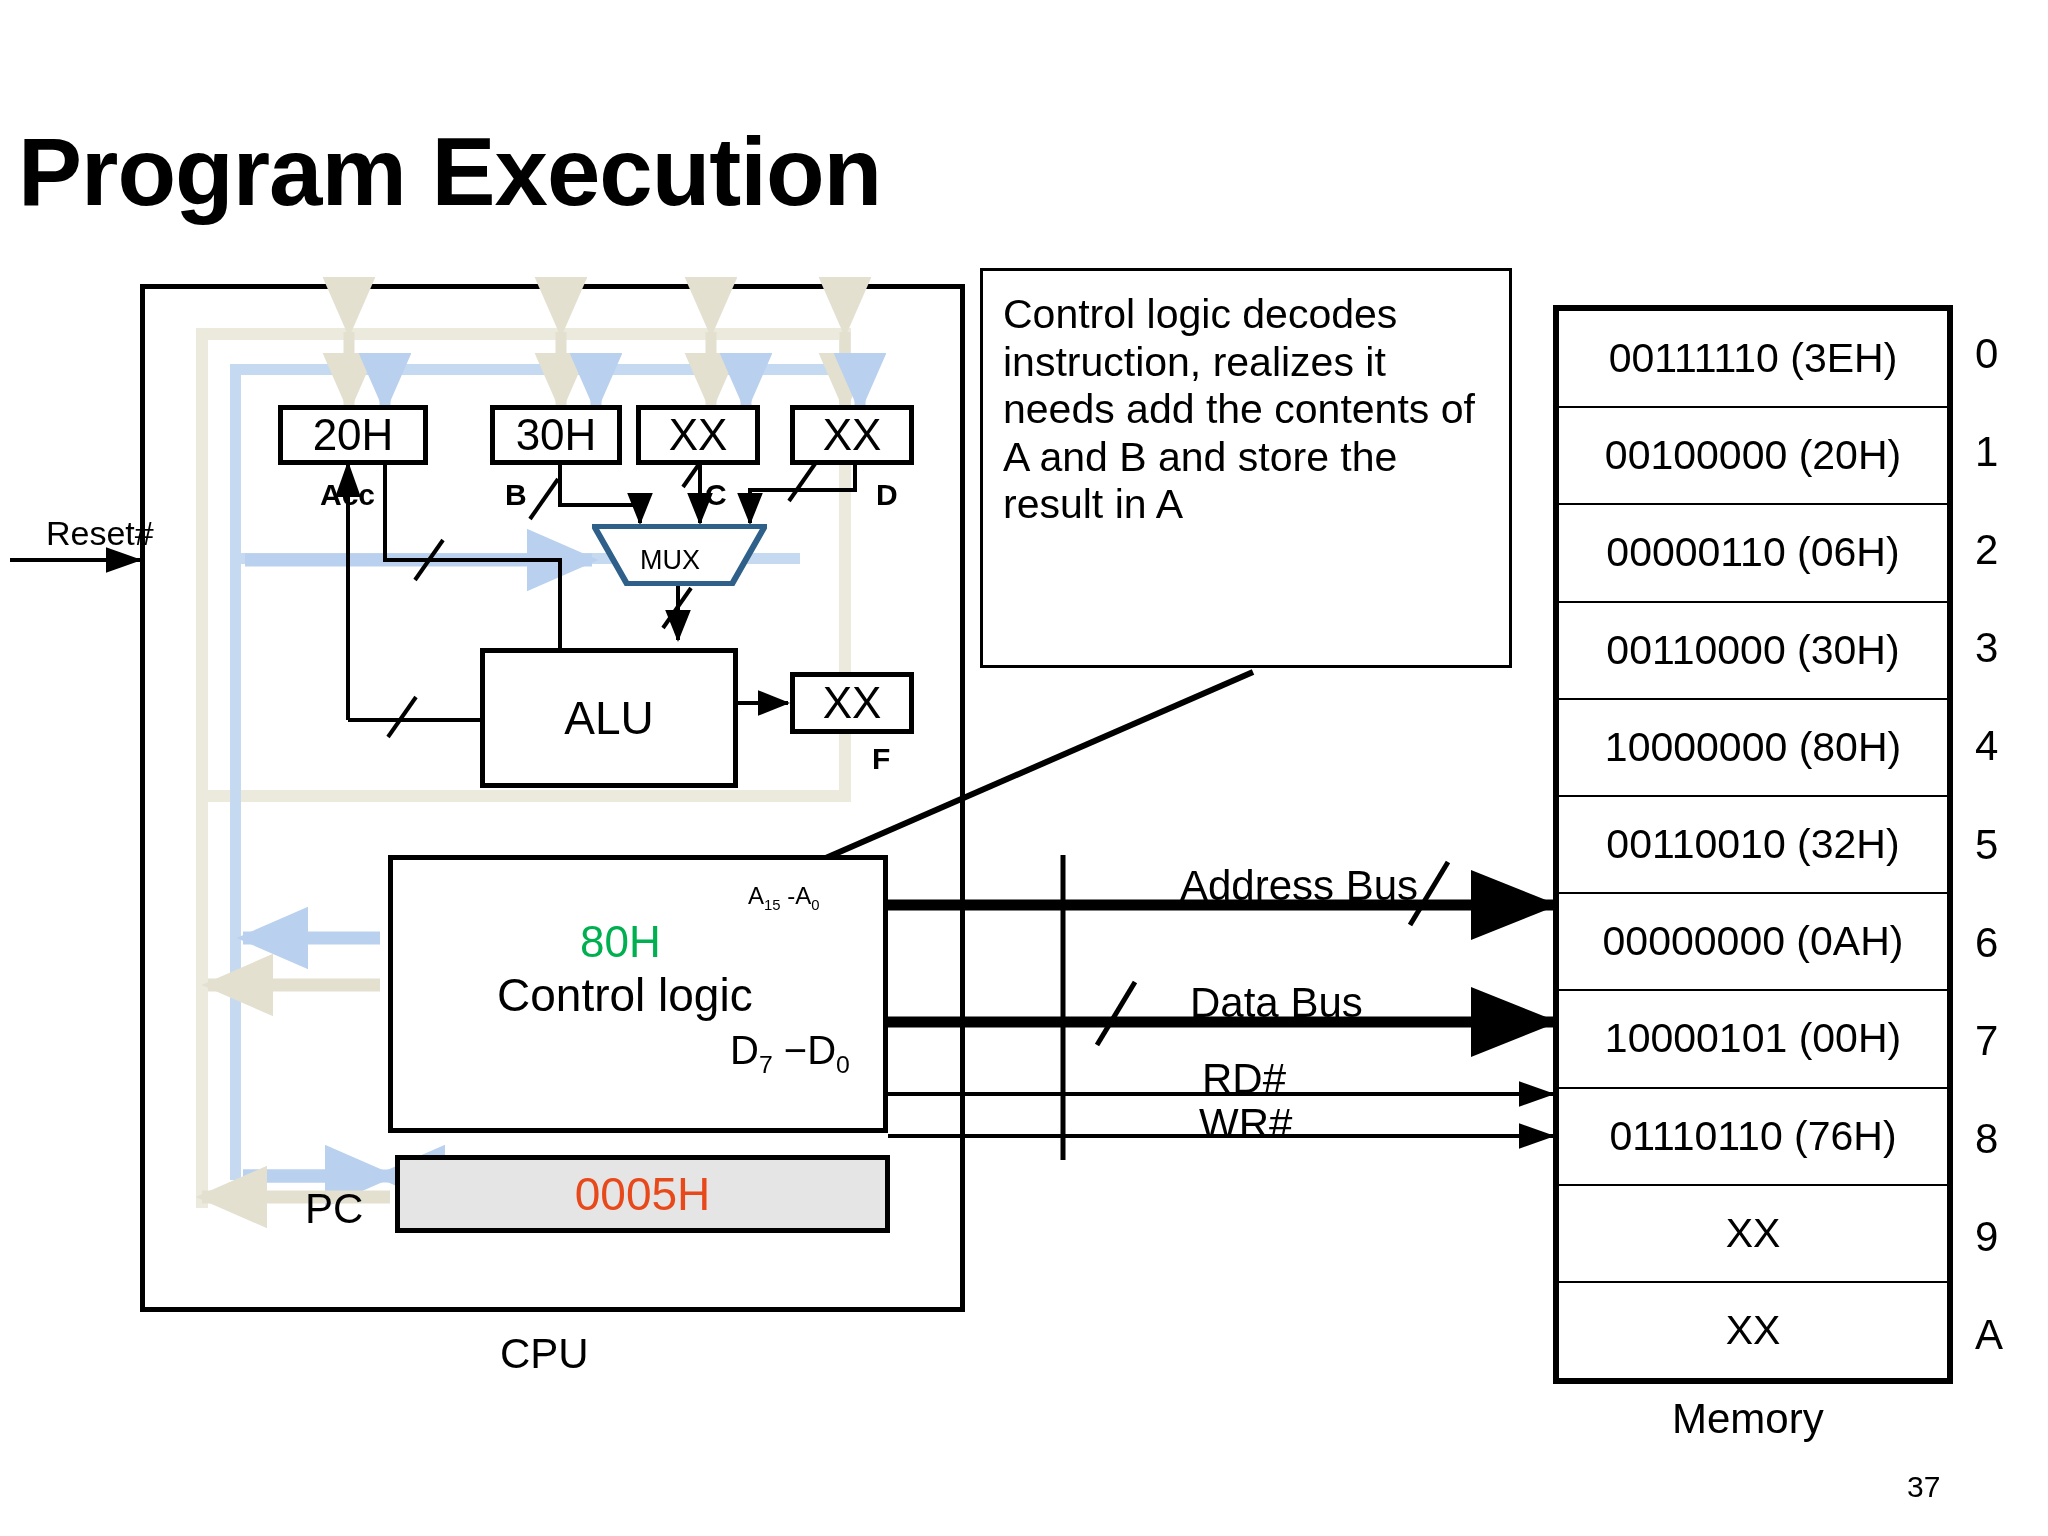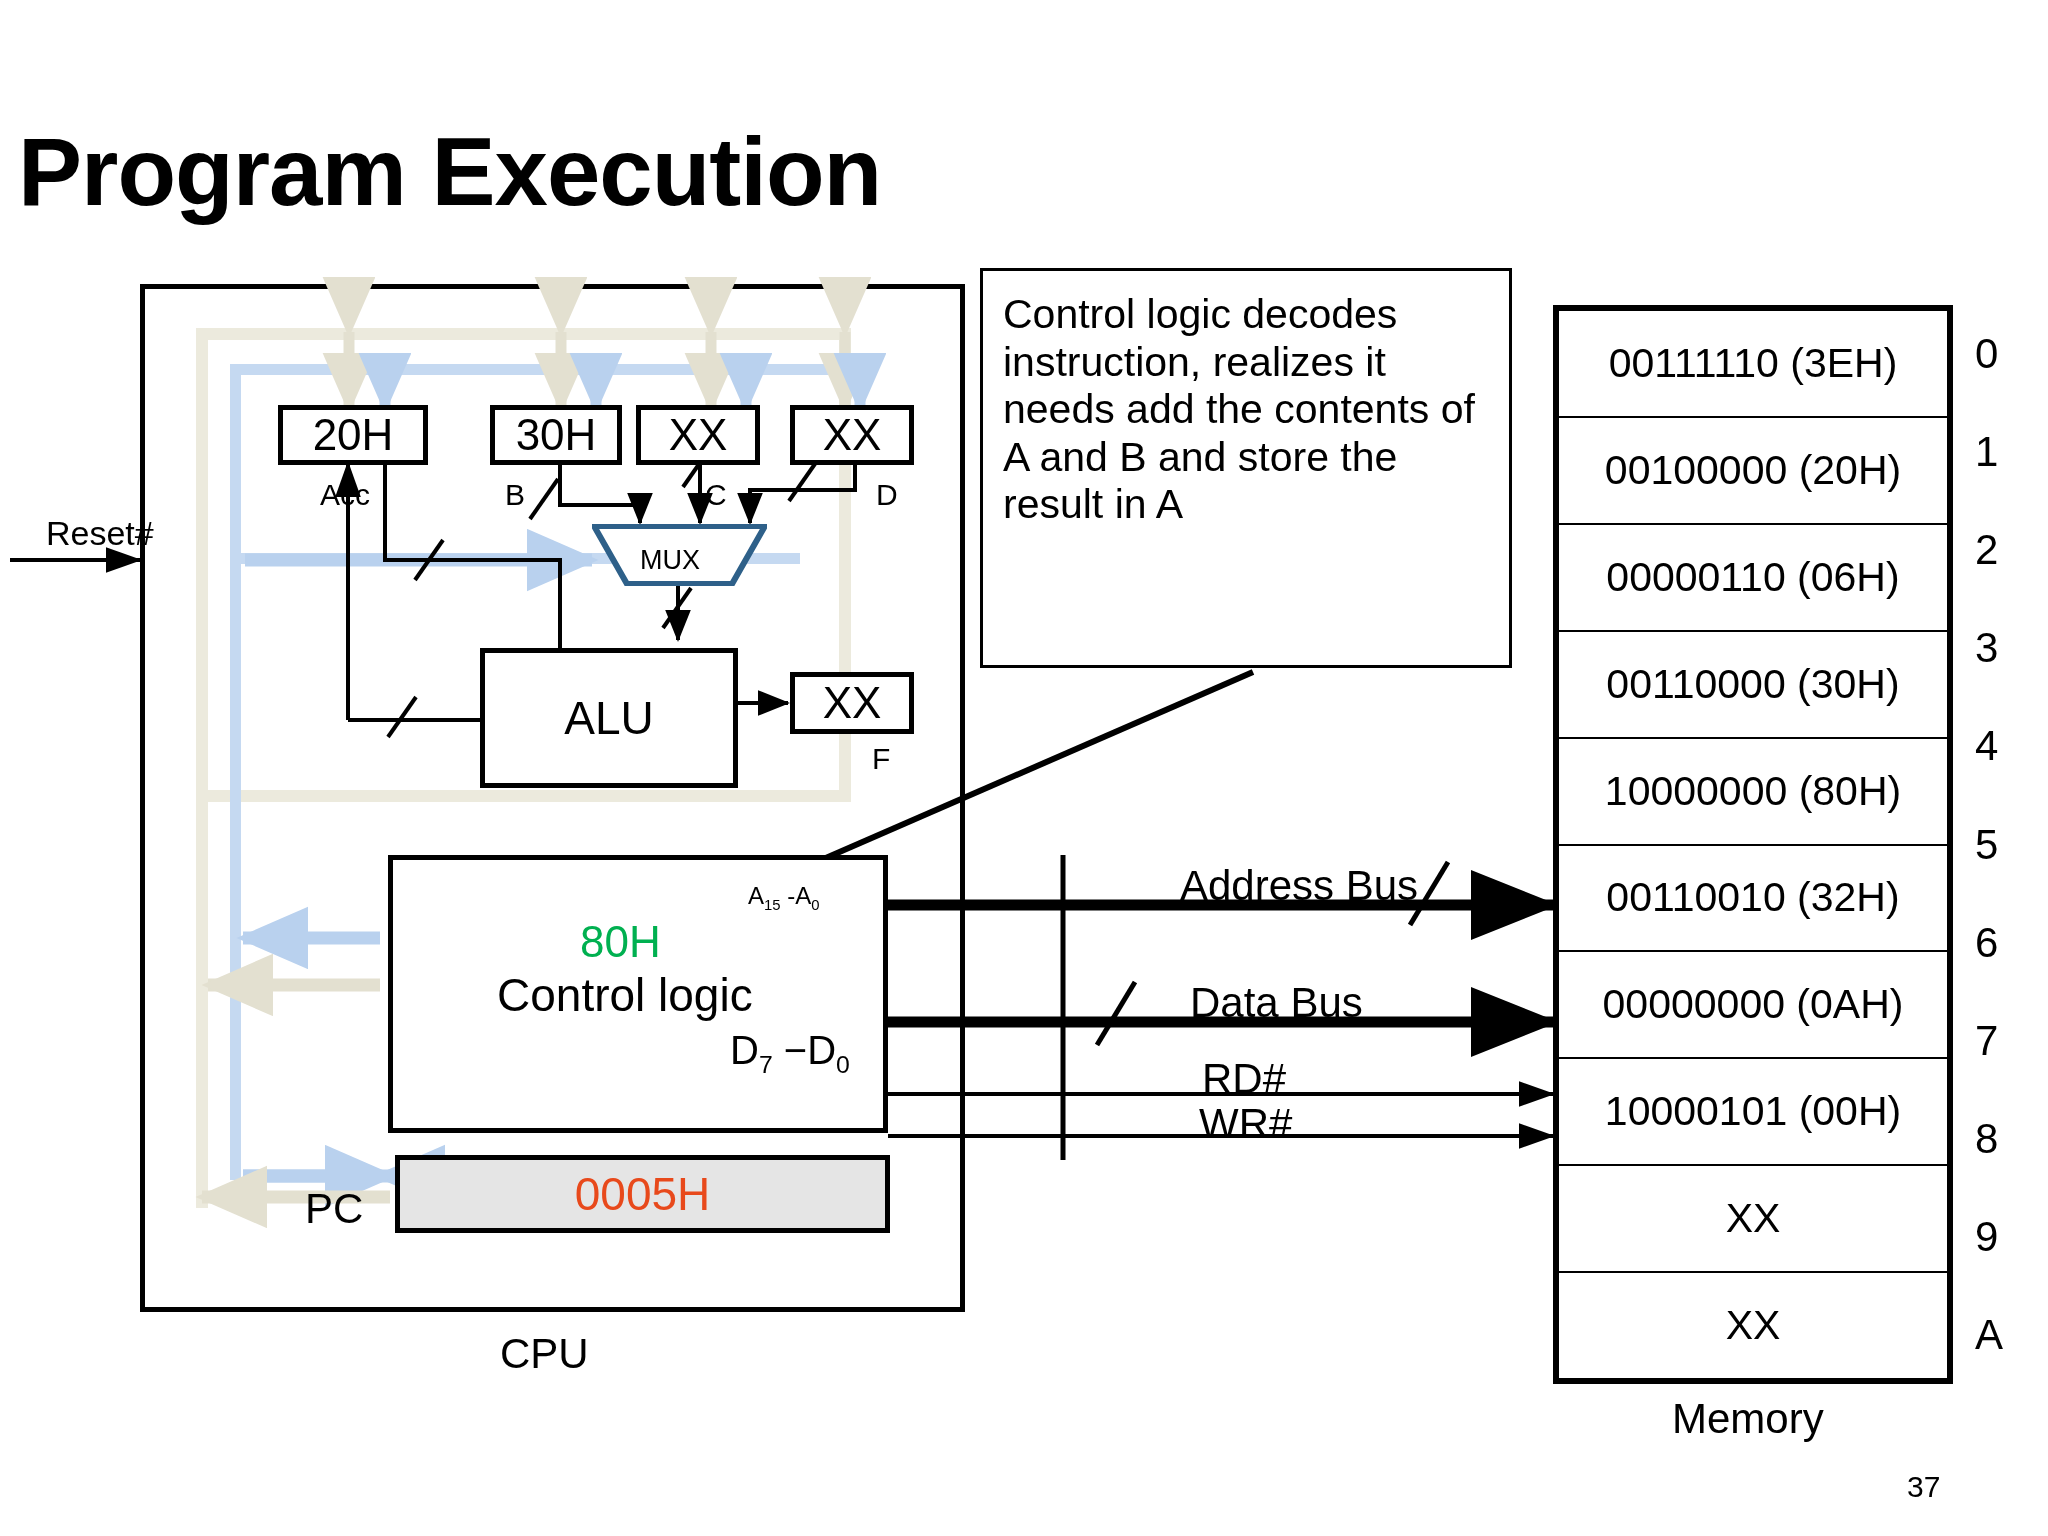--- a/index.html
+++ b/index.html
@@ -60,21 +60,21 @@
   .reg {
     border: 5px solid #000;
     box-sizing: border-box;
     background: #fff;
     display: flex;
     align-items: center;
     justify-content: center;
     font-size: 44px;
     line-height: 1;
   }
-  .smalllab { font-size: 30px; }
+  .smalllab { font-size: 30px; font-weight: bold; }
 
   
   #alu {
     left: 480px; top: 648px;
     width: 258px; height: 140px;
     border: 5px solid #000;
     box-sizing: border-box;
     display: flex; align-items: center; justify-content: center;
     font-size: 46px;
     background: #fff;
@@ -379,20 +379,23 @@
     <div class="mem-row">
         <span>00110010 (32H)</span>
       </div>
     <div class="mem-row">
         <span>00000000 (0AH)</span>
       </div>
     <div class="mem-row">
         <span>10000101 (00H)</span>
       </div>
     <div class="mem-row">
+        <span>01110110 (76H)</span>
+      </div>
+    <div class="mem-row">
         <span>XX</span>
       </div>
     <div class="mem-row">
         <span>XX</span>
       </div>
   </div>
 
   <div class="abs" id="mem-addrs">
     <div class="mem-addr">0</div>
     <div class="mem-addr">1</div>

